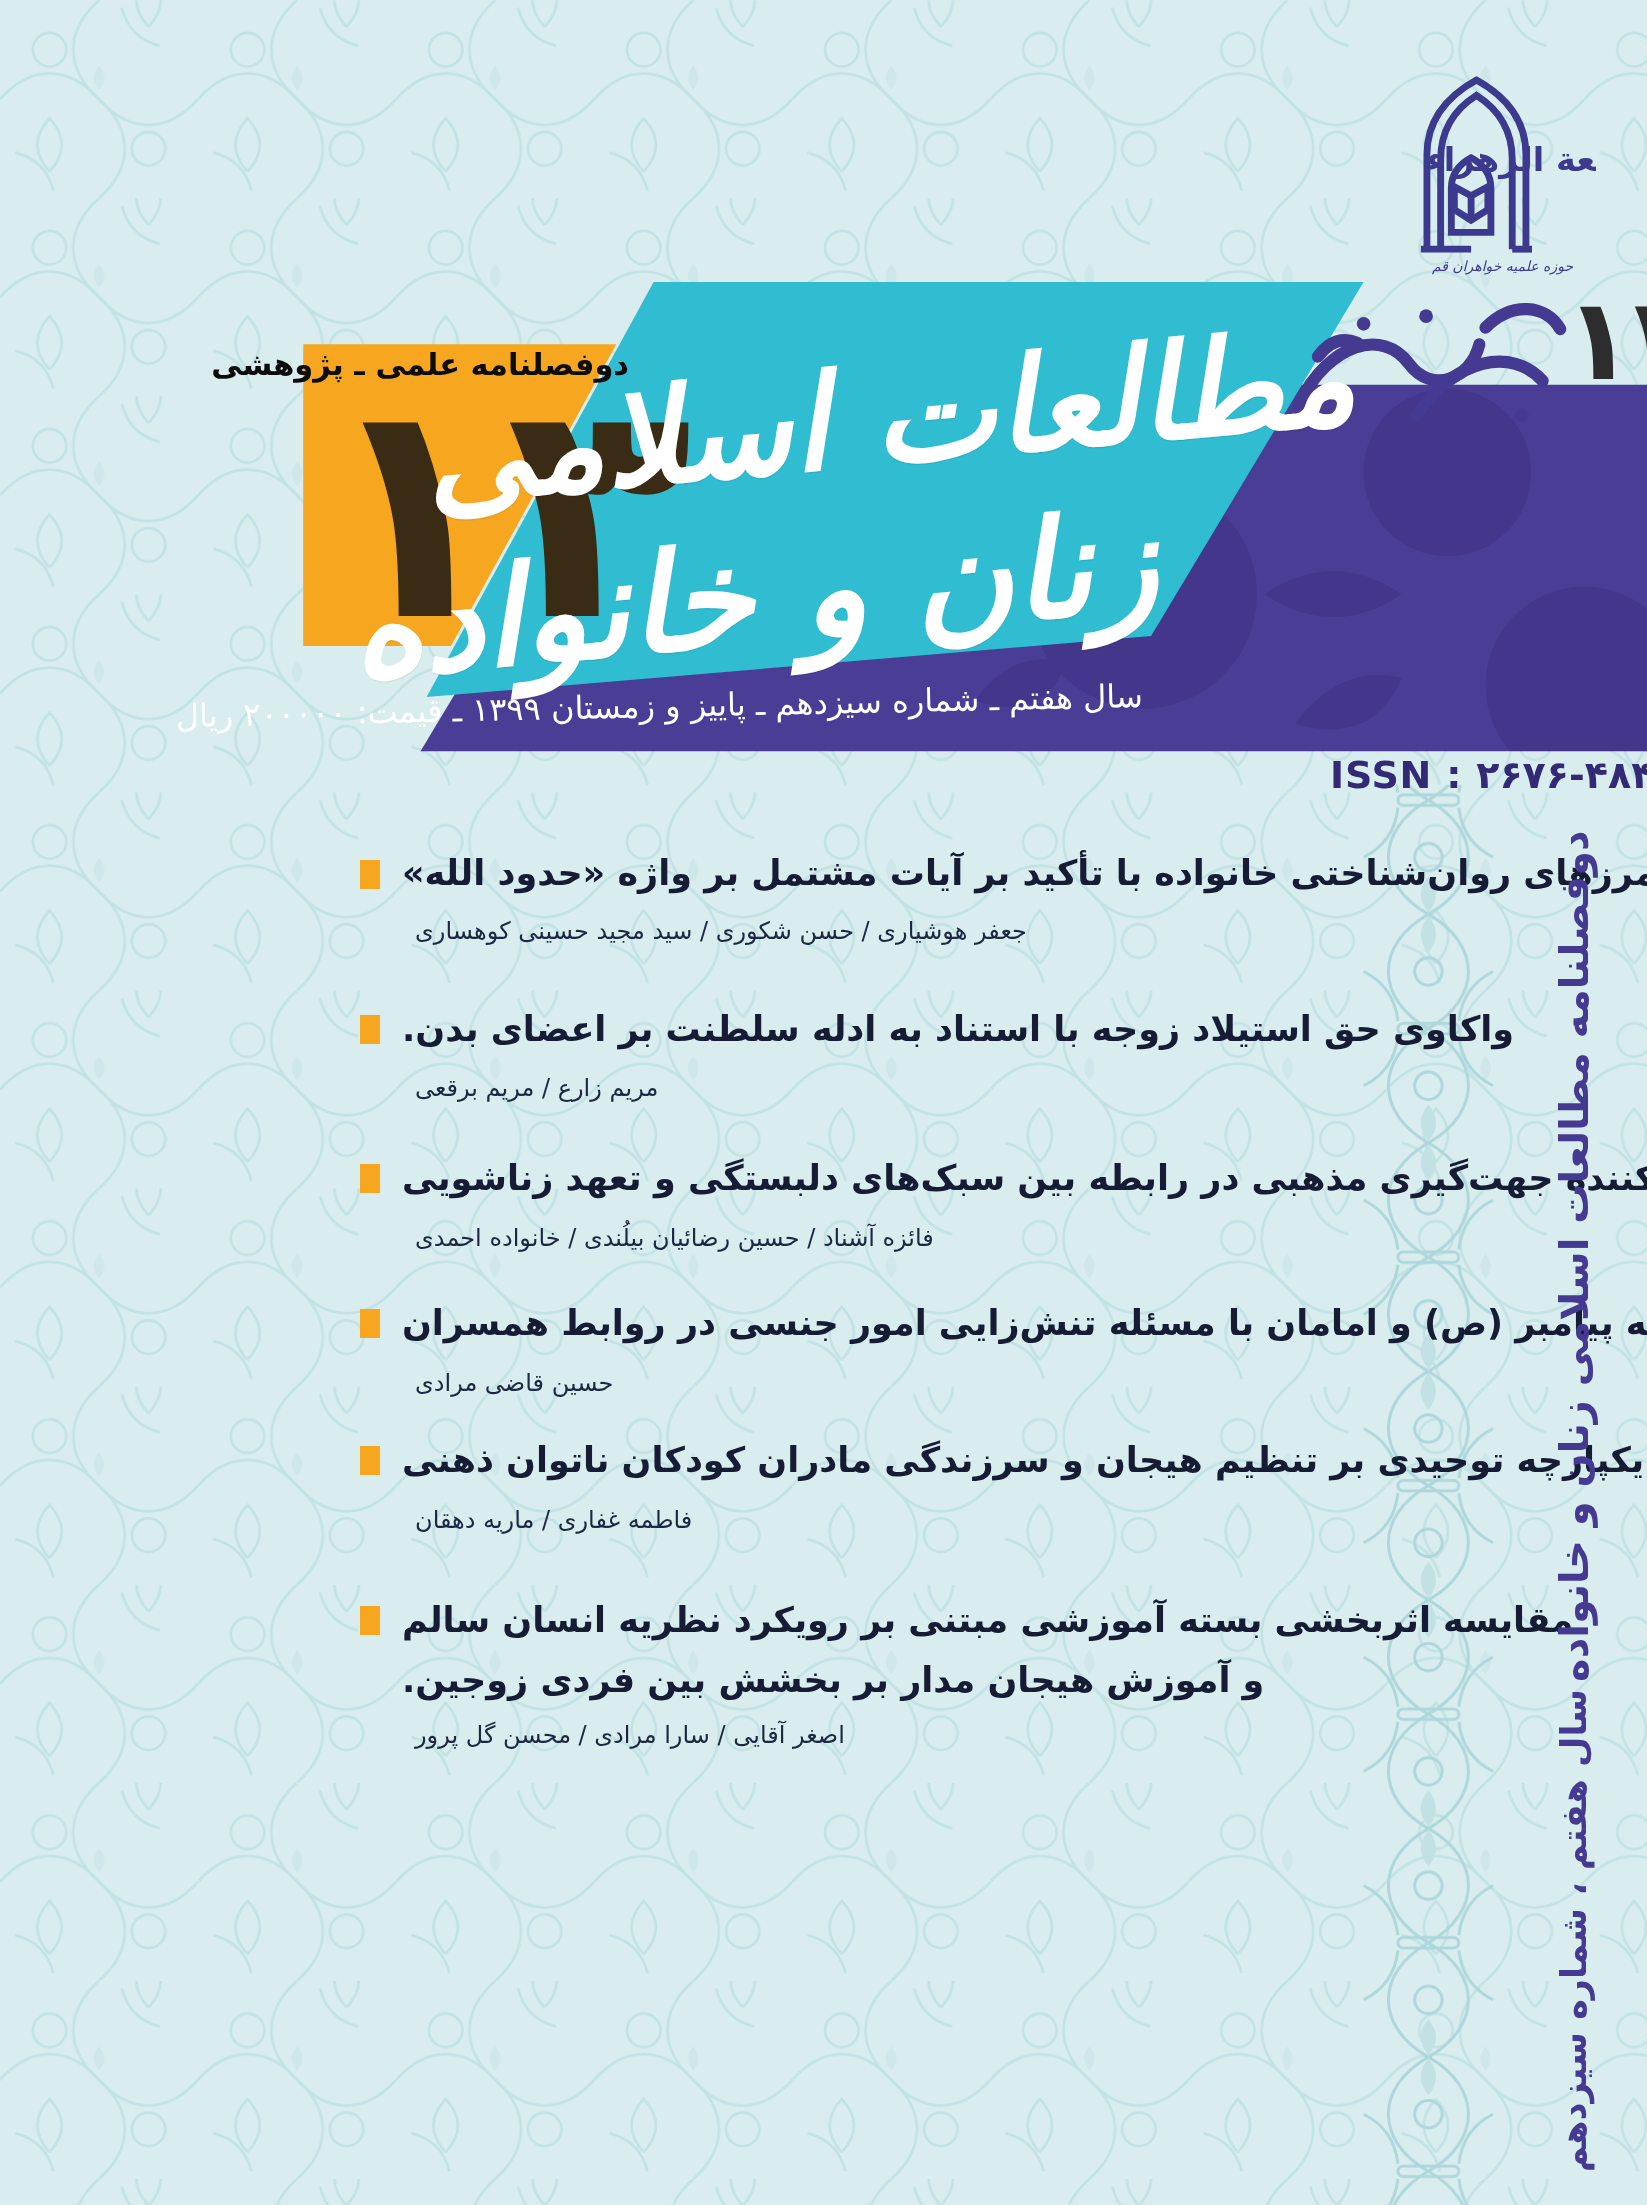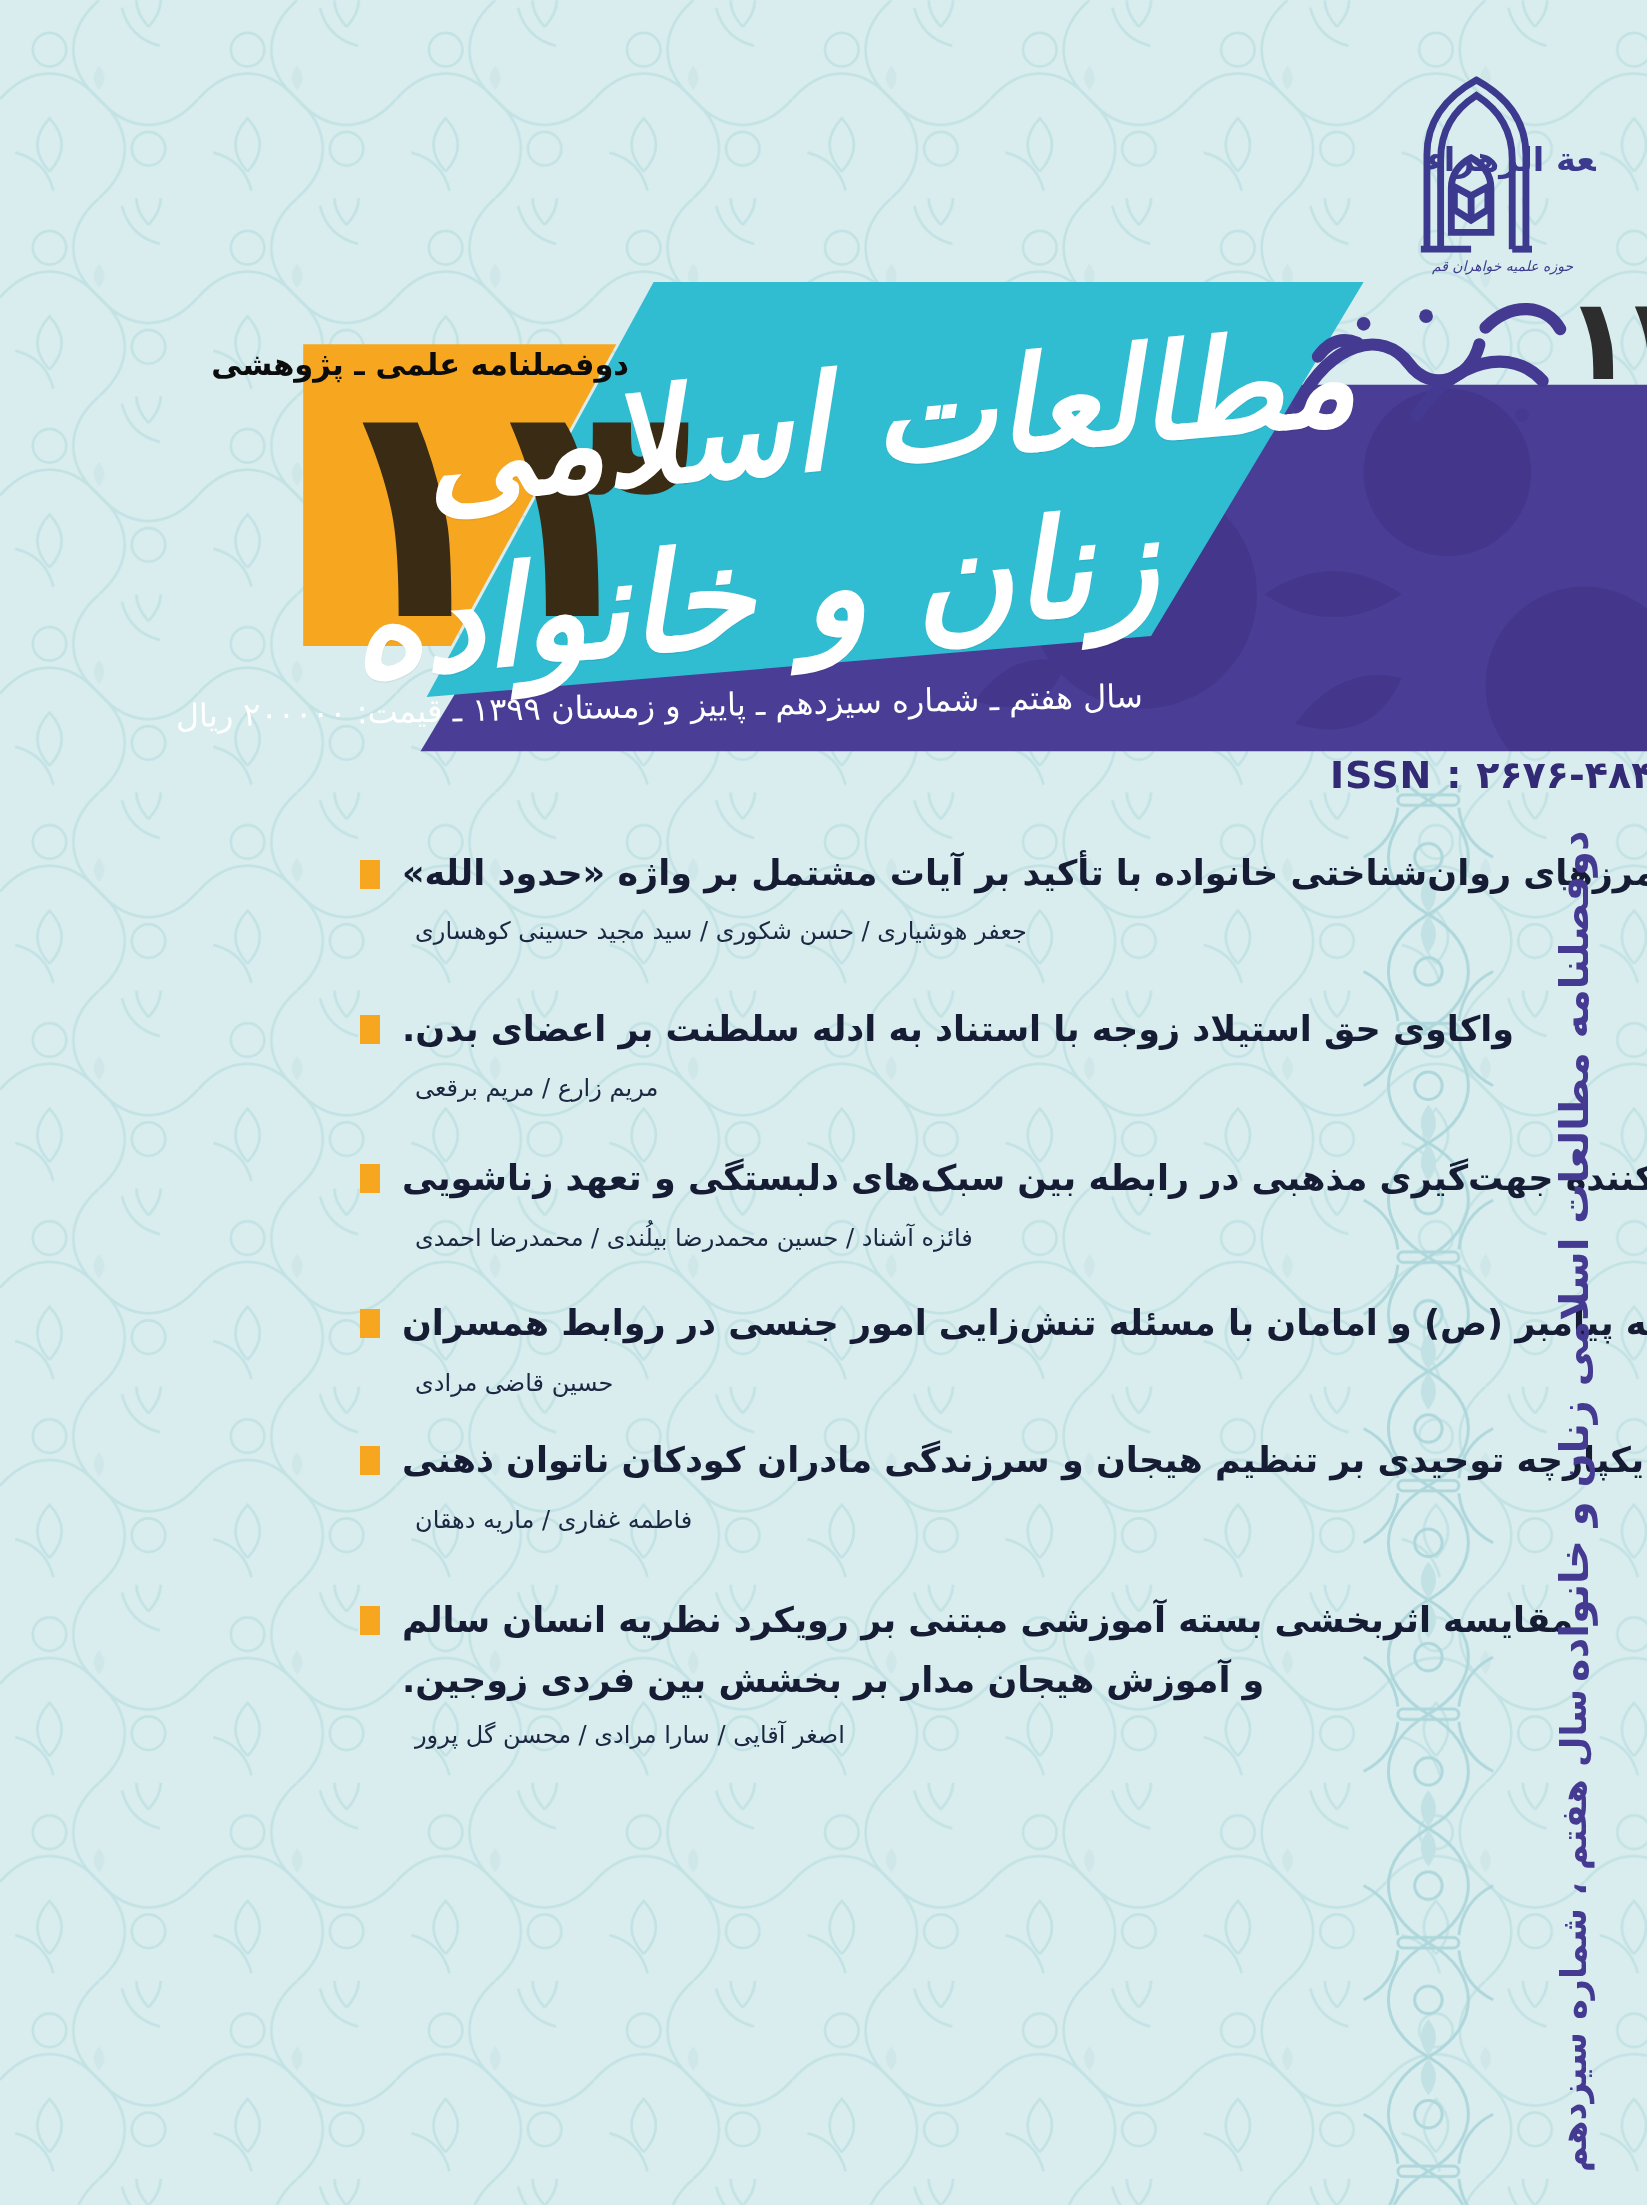--- a/index.html
+++ b/index.html
@@ -160,21 +160,21 @@
   <div class="abs bullet" style="left:360px;top:860px;"></div>
   <div class="abs art-title" style="left:402px;top:853px;">حدود و مرزهای روان‌شناختی خانواده با تأکید بر آیات مشتمل بر واژه «حدود الله»</div>
   <div class="abs art-authors" style="left:415px;top:917px;">جعفر هوشیاری / حسن شکوری / سید مجید حسینی کوهساری</div>
 
   <div class="abs bullet" style="left:360px;top:1015px;"></div>
   <div class="abs art-title" style="left:402px;top:1009px;">واکاوی حق استیلاد زوجه با استناد به ادله سلطنت بر اعضای بدن.</div>
   <div class="abs art-authors" style="left:415px;top:1074px;">مریم زارع / مریم برقعی</div>
 
   <div class="abs bullet" style="left:360px;top:1164px;"></div>
   <div class="abs art-title" style="left:402px;top:1158px;">نقش تعدیل‌کننده جهت‌گیری مذهبی در رابطه بین سبک‌های دلبستگی و تعهد زناشویی</div>
-  <div class="abs art-authors" style="left:415px;top:1224px;">فائزه آشناد / حسین محمدرضا بیلُندی / محمدرضا احمدی</div>
+  <div class="abs art-authors" style="left:415px;top:1224px;">فائزه آشناد / حسین رضائیان بیلُندی / خانواده احمدی</div>
 
   <div class="abs bullet" style="left:360px;top:1309px;"></div>
   <div class="abs art-title" style="left:402px;top:1303px;">چگونگی مواجهه پیامبر (ص) و امامان با مسئله تنش‌زایی امور جنسی در روابط همسران</div>
   <div class="abs art-authors" style="left:415px;top:1369px;">حسین قاضی مرادی</div>
 
   <div class="abs bullet" style="left:360px;top:1446px;"></div>
   <div class="abs art-title" style="left:402px;top:1440px;">اثربخشی درمان یکپارچه توحیدی بر تنظیم هیجان و سرزندگی مادران کودکان ناتوان ذهنی</div>
   <div class="abs art-authors" style="left:415px;top:1506px;">فاطمه غفاری / ماریه دهقان</div>
 
   <div class="abs bullet" style="left:360px;top:1606px;"></div>

